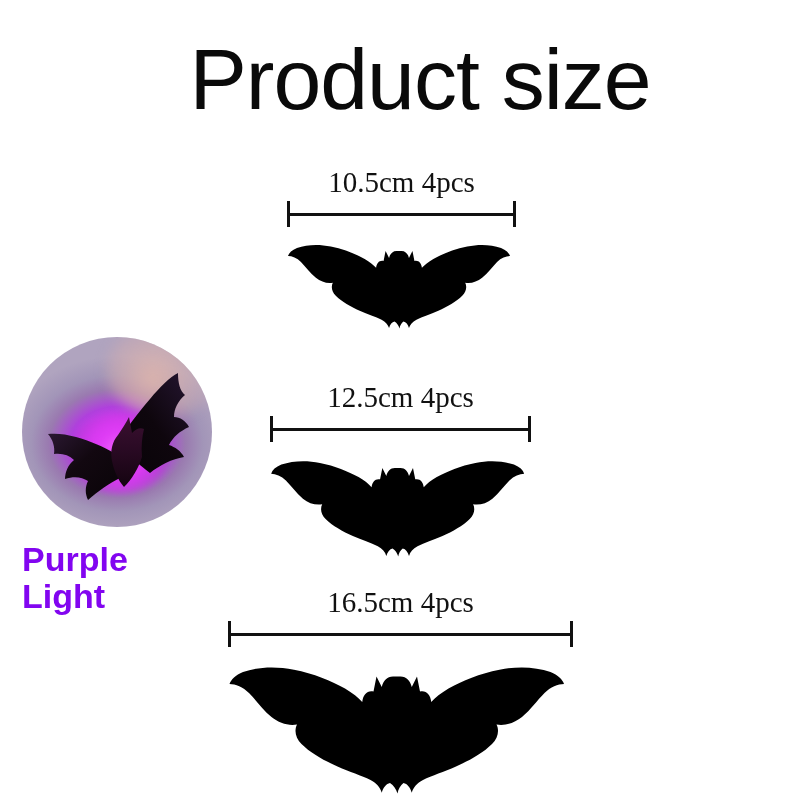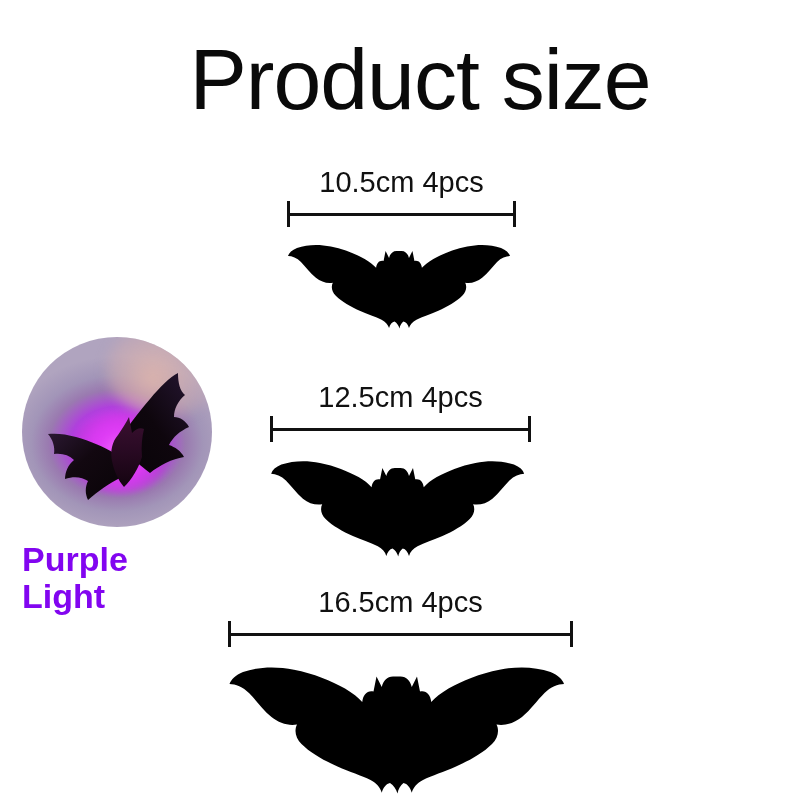--- a/index.html
+++ b/index.html
@@ -38,21 +38,21 @@
   
   .size-group {
     position: absolute;
   }
   .size-label {
     position: absolute;
     left: 0;
     top: 0;
     width: 100%;
     text-align: center;
-    font-family: Liberation Sans, sans-serif;
+    font-family: Liberation Serif, serif;
     font-size: 29px;
     font-weight: 400;
     color: #111111;
     white-space: nowrap;
     line-height: 1;
   }
   .dim-line {
     position: absolute;
     left: 0;
     width: 100%;

